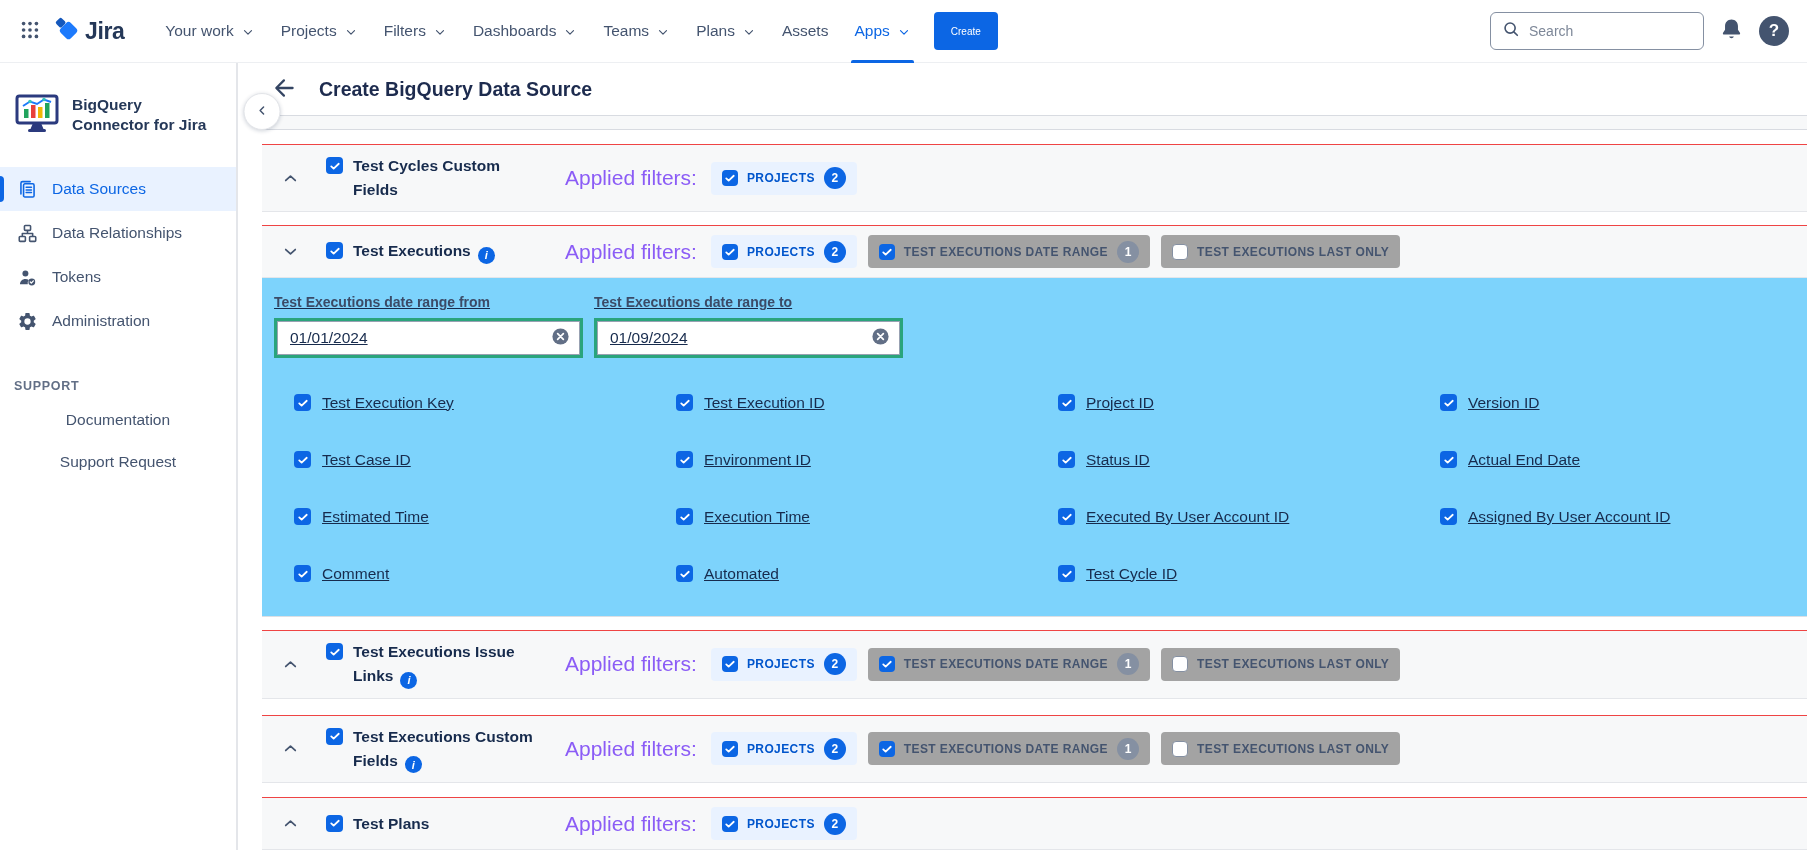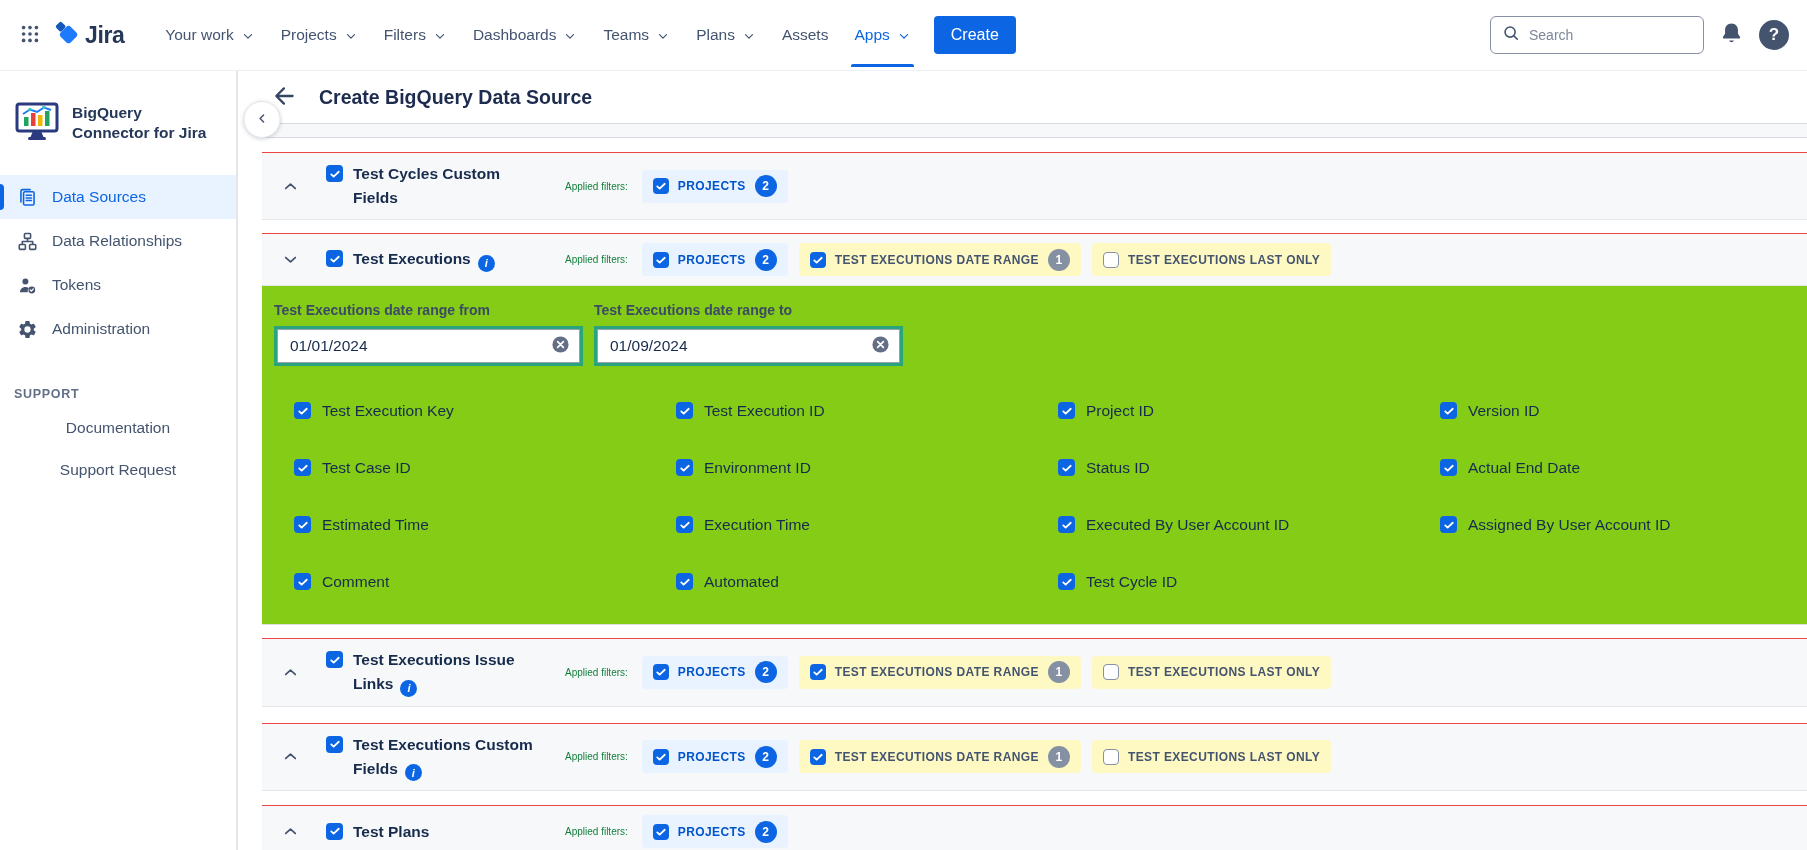--- a/index.html
+++ b/index.html
@@ -1,35 +1,35 @@
 <!DOCTYPE html>
 <html><head>
 <meta charset="utf-8">
 <style>
   * { margin:0; padding:0; box-sizing:border-box; }
   html,body { width:1807px; height:850px; overflow:hidden; background:#fff;
     font-family:"Liberation Sans","DejaVu Sans",sans-serif; color:#172B4D; }
   button { font-family:inherit; cursor:pointer; }
 
   
-  .topnav { height:71px; display:flex; align-items:center; padding:0 18px 0 12px;
+  .topnav { height:63px; display:flex; align-items:center; padding:0 18px 0 12px;
     background:#fff; border-bottom:1px solid #EDEFF2; position:relative; z-index:5; }
   .appswitcher { width:36px; height:36px; border:none; background:none; display:flex;
     align-items:center; justify-content:center; border-radius:4px; }
   .brand { display:flex; align-items:center; gap:4px; padding:0 6px; margin-right:22px; }
   .brand-text { font-size:23px; font-weight:600; color:#253858; letter-spacing:-0.4px; }
   .nav-items { display:flex; align-items:stretch; height:63px; }
   .nav-item { position:relative; display:flex; align-items:center; gap:7px; padding:0 13px;
     border:none; background:none; font-size:15.5px; font-weight:500; color:#44546F; }
   .nav-item .chev { display:flex; align-items:center; margin-top:2px; }
   .nav-item.active { color:#0C66E4; }
   .nav-item.active::after { content:""; position:absolute; left:10px; right:10px; bottom:0;
     height:3px; border-radius:2px 2px 0 0; background:#0C66E4; }
   .create-btn { margin-left:10px; height:38px; padding:0 17px; border:none; border-radius:4px;
-    background:#0C66E4; color:#fff; font-size:16px; font-weight:500; }
+    background:#0C66E4; color:#fff; font-size:10px; font-weight:500; }
   .topnav-right { margin-left:auto; display:flex; align-items:center; gap:15px; }
   .search-box { display:flex; align-items:center; gap:9px; width:214px; height:38px;
     border:1.5px solid #8590A2; border-radius:6px; padding:0 11px; background:#fff; }
   .search-box input { border:none; outline:none; width:100%; font-size:14px; color:#172B4D;
     font-family:inherit; background:transparent; }
   .search-box input::placeholder { color:#7D8798; }
   .icon-btn { border:none; background:none; display:flex; align-items:center; justify-content:center; }
   .help-circle { width:30px; height:30px; border-radius:50%; background:#44546F; color:#fff;
     font-size:17px; font-weight:700; display:flex; align-items:center; justify-content:center; }
 
@@ -78,34 +78,34 @@
     justify-content:center; align-items:center; color:#44546F; }
   .cb { width:17px; height:17px; border-radius:4px; background:#0C66E4; display:inline-flex;
     align-items:center; justify-content:center; flex-shrink:0; cursor:pointer; }
   .cb.un { background:#fff; border:1.5px solid #8590A2; }
   .sec-label-wrap { width:223px; margin-right:16px; display:flex; gap:10px; align-items:flex-start; }
   .sec-label-wrap .cb { margin-top:3px; }
   .sec-label { font-size:15.5px; font-weight:700; color:#172B4D; line-height:24px; max-width:196px; }
   .info { width:17px; height:17px; border-radius:50%; background:#0C66E4; color:#fff;
     display:inline-flex; align-items:center; justify-content:center; font-size:11px;
     font-weight:700; font-style:italic; margin-left:7px; vertical-align:-3px; cursor:pointer; }
-  .applied-label { font-size:10px; color:#15803d; margin-right:14px; white-space:nowrap; }
+  .applied-label { font-size:21px; color:#8b5cf6; margin-right:14px; white-space:nowrap; }
   .chips { display:flex; align-items:center; gap:11px; }
   .chip { display:flex; align-items:center; gap:9px; height:33px; padding:0 11px;
     border-radius:4px; font-size:12px; font-weight:700; letter-spacing:0.4px; white-space:nowrap; cursor:pointer; }
   .chip .cb { width:16px; height:16px; }
   .chip.blue { background:#E9F2FF; color:#0055CC; }
-  .chip.gray { background:#fef9c3; color:#44546F;text-align:center; }
+  .chip.gray { background:#a3a3a3; color:#44546F;text-align:center; }
   .chip-badge { width:22px; height:22px; border-radius:50%; color:#fff; font-size:12px;
     font-weight:700; display:flex; align-items:center; justify-content:center; letter-spacing:0; }
   .chip.blue .chip-badge { background:#0C66E4; }
   .chip.gray .chip-badge { background:#8590A2; }
 
   
-  .detail { margin-left:24px; background:#84cc16; padding:16px 0 14px 12px; }
+  .detail { margin-left:24px; background:#7dd3fc; padding:16px 0 14px 12px;text-decoration:underline; }
   .date-row { display:flex; gap:11px; }
   .date-field { width:309px; }
   .date-label { font-size:14px; font-weight:700; color:#3B4A66; margin-bottom:8px; }
   .green-wrap { border:3px solid #2AA47C; background:#fff; }
   .green-wrap .inner { border:1px solid #98A1B2; display:flex; align-items:center; height:34px; }
   .green-wrap input { flex:1; border:none; outline:none; padding:0 12px; font-size:15.5px;
     color:#172B4D; font-family:inherit; min-width:0; }
   .clear-btn { border:none; background:none; display:flex; align-items:center; margin-right:9px; }
   .fields-grid { display:grid; grid-template-columns:repeat(4,382px); margin:16px 0 0 20px; }
   .field-item { height:57px; display:flex; align-items:center; gap:11px; font-size:15.5px; color:#172B4D; }

